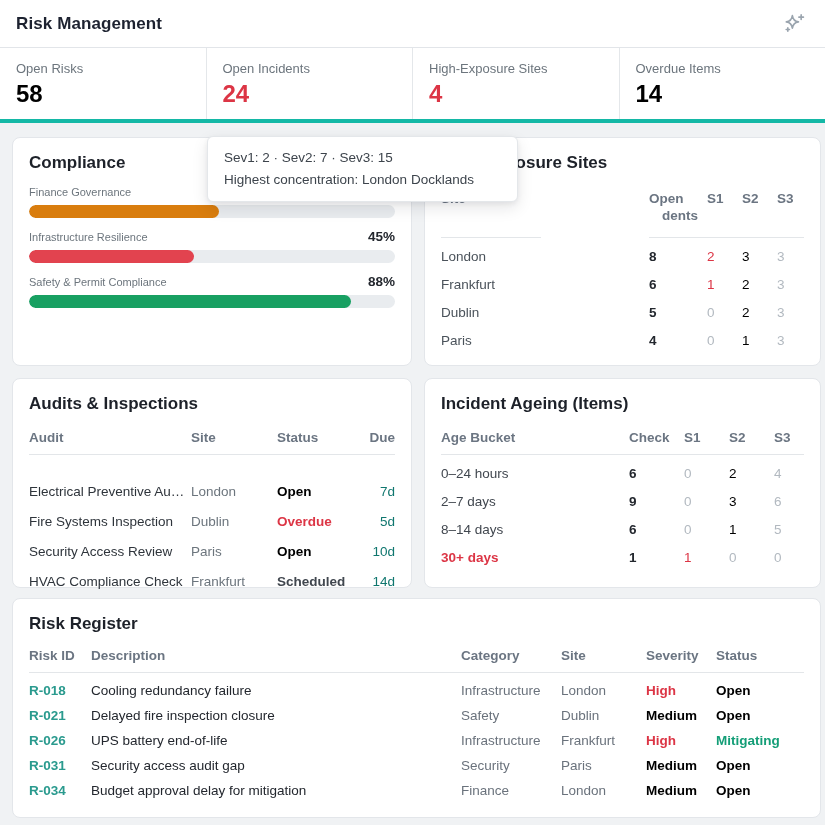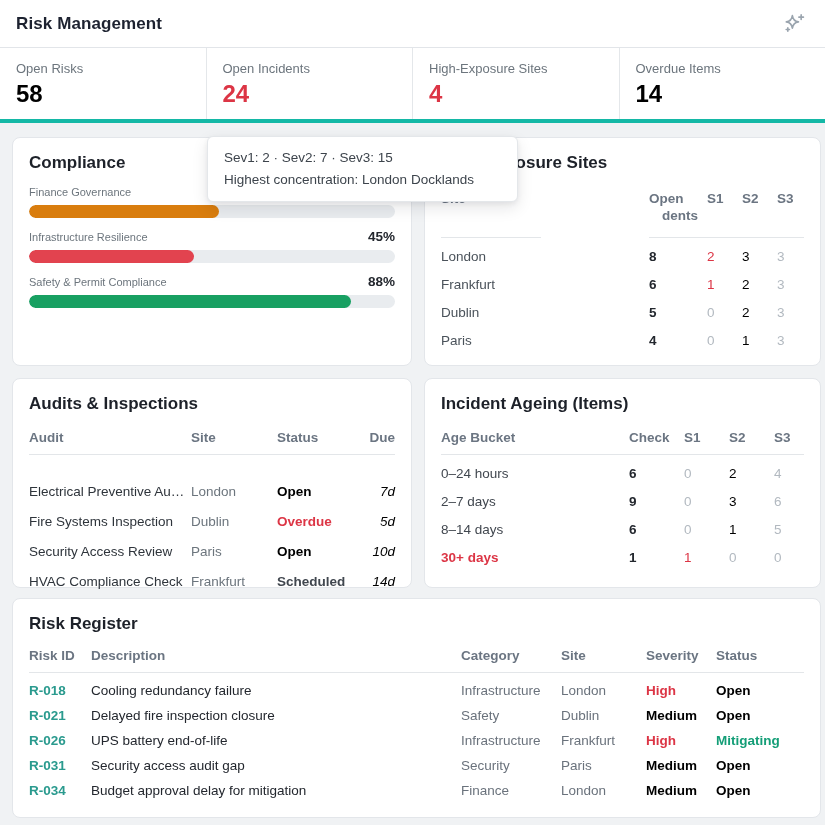--- a/index.html
+++ b/index.html
@@ -71,21 +71,21 @@
 
   
   .ahead { display:flex; margin-top:14px; }
   .a-audit { flex:1; } .a-site { width:86px; } .a-status { width:82px; } .a-due { width:36px; text-align:right; }
   .adiv { margin-top:8px; }
   .arows { margin-top:21px; }
   .arow { display:flex; padding:6.5px 0; }
   .arow .a-audit { color:#2e343b; white-space:nowrap; overflow:hidden; padding-right:4px; }
   .arow .a-site { color:#6c757d; }
   .arow .a-status { font-weight:700; }
-  .arow .a-due { color:#000000;font-style:italic; }
+  .arow .a-due { color:#0f766e; }
 
   
   .ghead { display:flex; margin-top:14px; }
   .g-bucket { flex:1; } .g-total { width:55px; } .g-s { width:45px; } .g-s3 { width:30px; }
   .gdiv { margin-top:8px; }
   .grows { margin-top:4px; }
   .grow { display:flex; padding:5.5px 0; }
   .grow .g-total { font-weight:700; color:#23272e; }
   .grow .g-bucket[data-tone="red"] { font-weight:700; }
 

